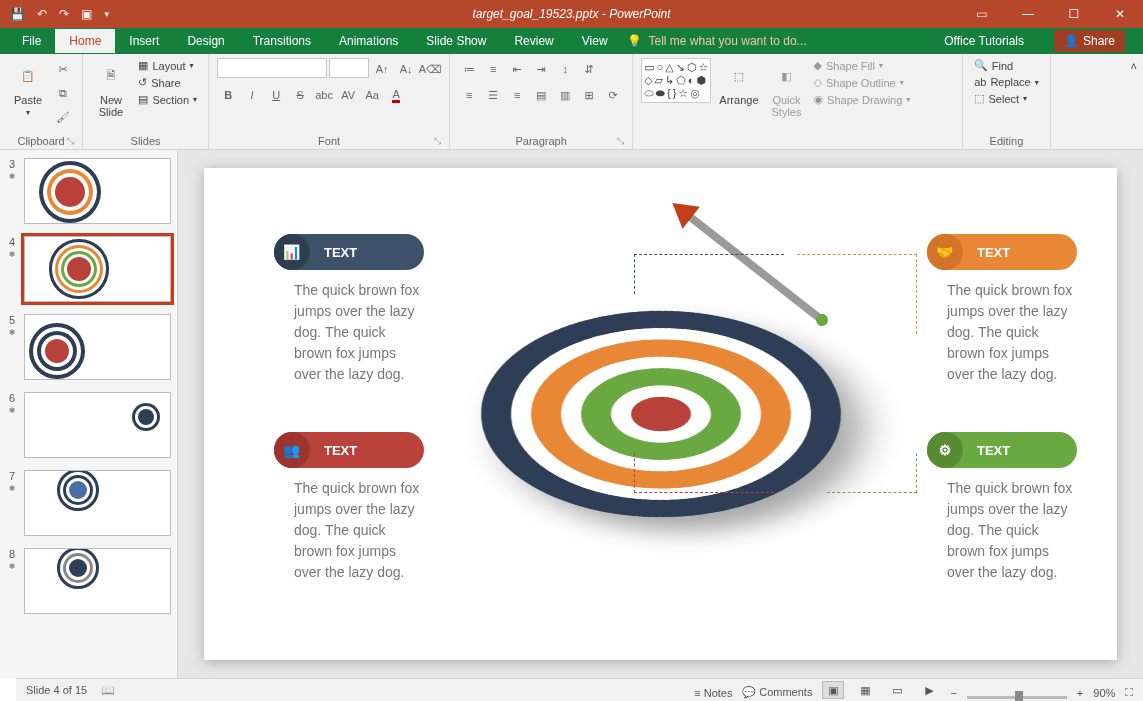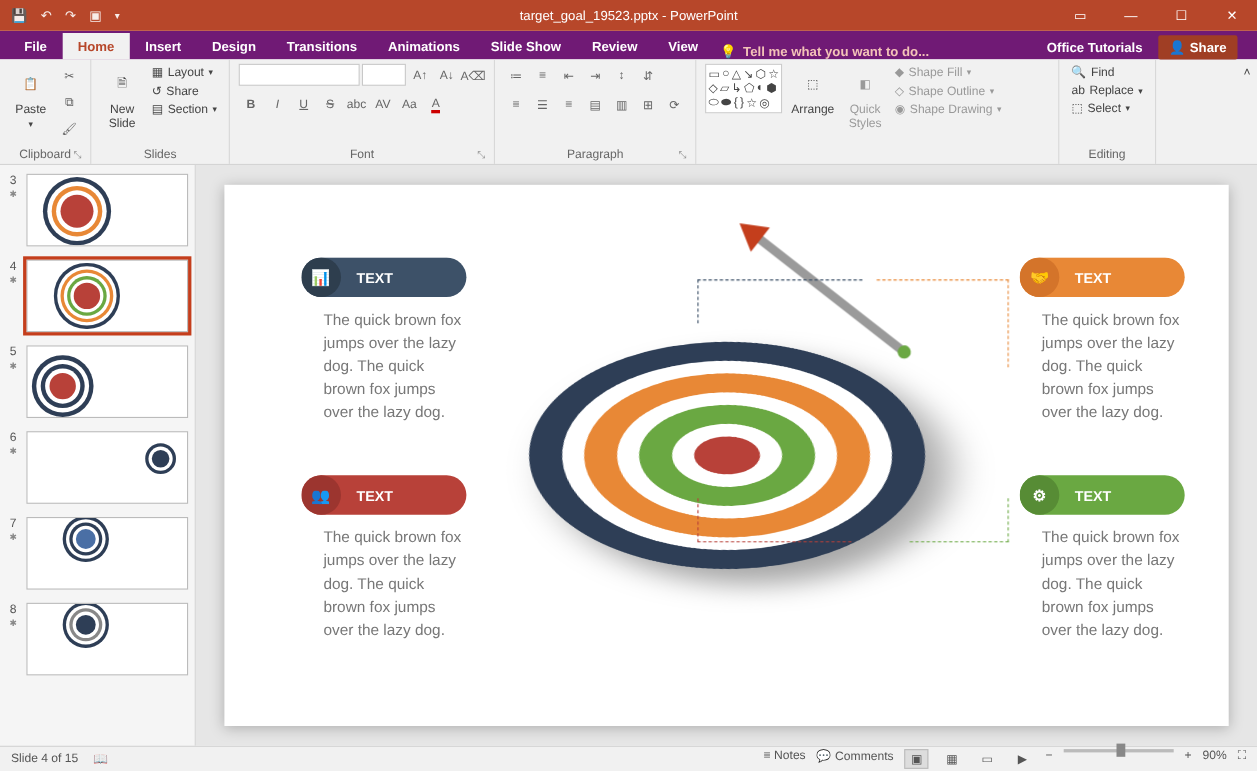--- a/index.html
+++ b/index.html
@@ -2,30 +2,30 @@
 <html><head>
 <meta charset="utf-8">
 <style>
 * { margin:0; padding:0; box-sizing:border-box; font-family:"Segoe UI",Arial,sans-serif; }
 body { background:#fff; overflow:hidden; width:1143px; height:701px; position:relative; }
 
 
 .titlebar { height:28px; background:#b7472a; display:flex; align-items:center; color:#fff; font-size:12px; position:relative; }
 .titlebar .qat { display:flex; gap:12px; padding:0 10px; align-items:center; }
 .titlebar .qat span { cursor:pointer; opacity:.9; }
-.titlebar .title { position:absolute; left:50%; transform:translateX(-50%); }
+.titlebar .title { position:absolute; left:50%; transform:translateX(-50%);font-style:italic; }
 .titlebar .winctl { margin-left:auto; display:flex; }
 .titlebar .winctl div { width:46px; height:28px; display:flex; align-items:center; justify-content:center; }
 
 
-.tabs { height:26px; background:#701a75; display:flex; align-items:flex-end; color:#fff; font-size:12px; padding:0 8px;font-weight:bold; }
+.tabs { height:26px; background:#15803d; display:flex; align-items:center; color:#fff; font-size:12px; padding:0 8px; }
 .tabs .tab { padding:5px 14px; cursor:pointer; }
 .tabs .tab.active { background:#f1f1f1; color:#b7472a; }
 .tabs .tellme { margin-left:6px; display:flex; align-items:center; gap:6px; color:#f3c3b8; }
-.tabs .right { margin-left:auto; display:flex; align-items:center; gap:14px; padding-right:10px; }
+.tabs .right { margin-left:auto; display:flex; align-items:center; gap:30px; padding-right:10px; }
 .tabs .share { background:#a03e24; padding:4px 10px; border-radius:2px; display:flex; align-items:center; gap:4px;}
 
 
 .ribbon { height:96px; background:#f1f1f1; border-bottom:1px solid #d4d4d4; display:flex; font-size:11px; color:#444; }
 .ribbon .group { border-right:1px solid #d8d8d8; padding:4px 8px 2px 8px; display:flex; flex-direction:column; }
 .ribbon .group .body { flex:1; display:flex; align-items:flex-start; gap:4px; }
 .ribbon .group .label { text-align:center; color:#666; font-size:11px; padding-top:2px; position:relative;}
 .ribbon .bigbtn { display:flex; flex-direction:column; align-items:center; gap:2px; padding:2px 4px; cursor:pointer; }
 .ribbon .bigbtn .ico { width:32px; height:32px; display:flex; align-items:center; justify-content:center; }
 .ribbon .col { display:flex; flex-direction:column; gap:2px; }
@@ -63,22 +63,22 @@
 .dart::after { content:""; position:absolute; right:-6px; top:-2px; width:12px; height:12px; background:#6aa842; border-radius:50%;}
 
 .callout { position:absolute; }
 .pill { height:36px; border-radius:18px; display:flex; align-items:center; color:#fff; font-weight:600; font-size:13px; padding-right:24px; position:relative;}
 .pill .cico { width:36px; height:36px; border-radius:50%; display:flex; align-items:center; justify-content:center; margin-right:14px; font-size:14px;}
 .pill::after { content:""; position:absolute; right:-12px; top:50%; transform:translateY(-50%); border:8px solid transparent; }
 .callout .desc { font-size:14px; color:#777; line-height:1.5; max-width:150px; padding:10px 4px 0 20px;}
 .dash { position:absolute; border:1px dashed; }
 
 
-.status { position:absolute; bottom:0; left:0; right:0; height:23px; background:#f1f1f1; border-top:1px solid #d4d4d4; display:flex; align-items:center; font-size:11px; color:#555; padding:0 10px; gap:14px;}
-.status .right { margin-left:auto; display:flex; align-items:flex-start; gap:10px;}
+.status { position:absolute; bottom:0; left:16px; right:0; height:23px; background:#f1f1f1; border-top:1px solid #d4d4d4; display:flex; align-items:center; font-size:11px; color:#555; padding:0 10px; gap:14px;}
+.status .right { margin-left:auto; display:flex; align-items:flex-end; gap:10px;}
 .status .viewbtn { width:22px; height:18px; display:flex; align-items:center; justify-content:center; cursor:pointer;}
 .status .viewbtn.active { background:#ddd; border:1px solid #bbb;}
 .zoom-slider { width:100px; height:3px; background:#bbb; position:relative;}
 .zoom-slider .thumb { position:absolute; width:8px; height:12px; background:#888; top:-5px; left:48%; margin:0;}
 </style>
 </head>
 <body>
 
 <div class="titlebar">
   <div class="qat">

